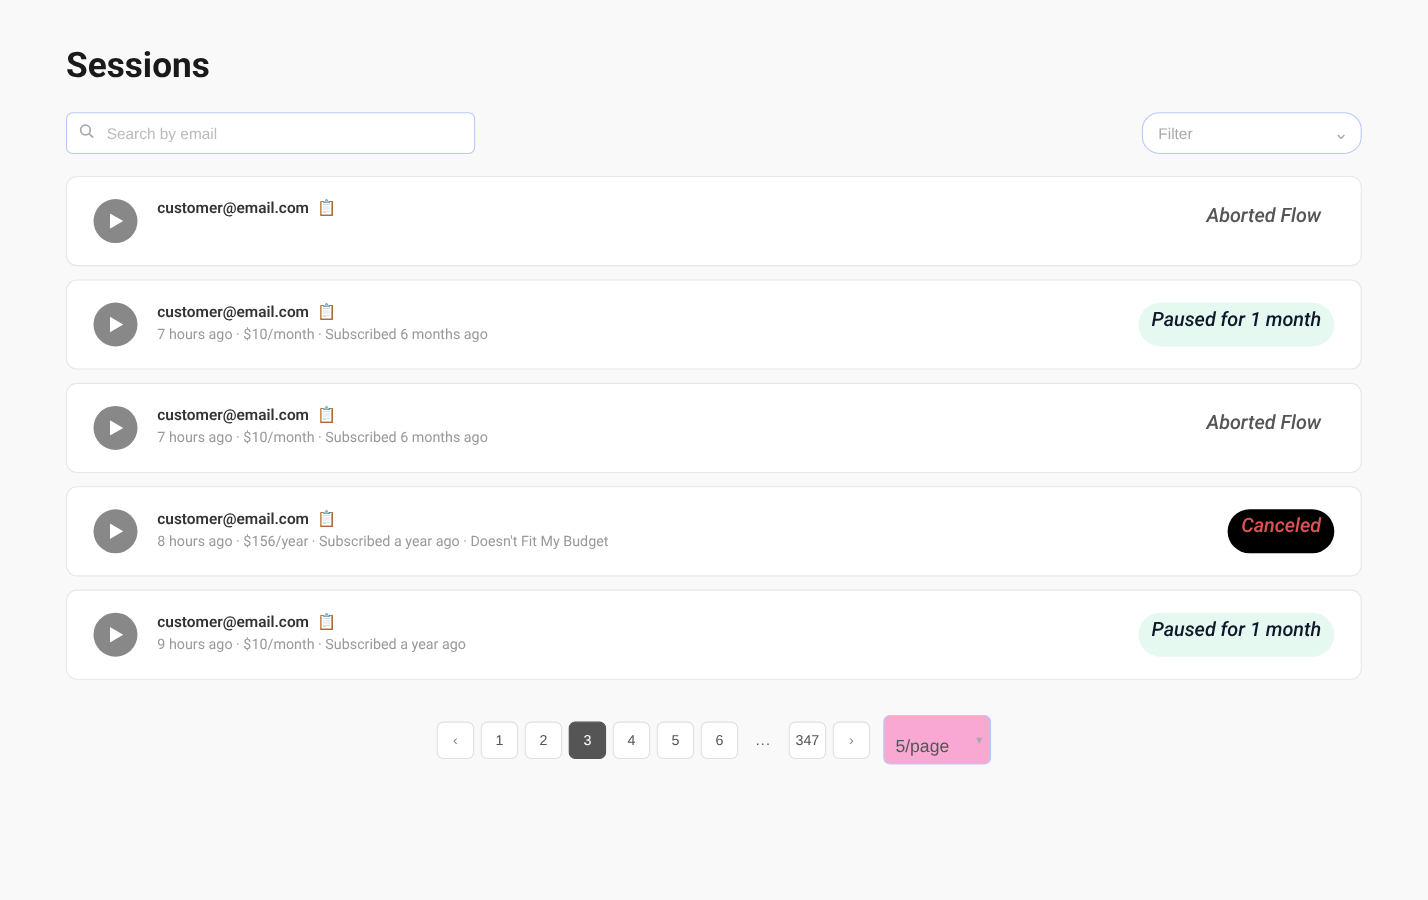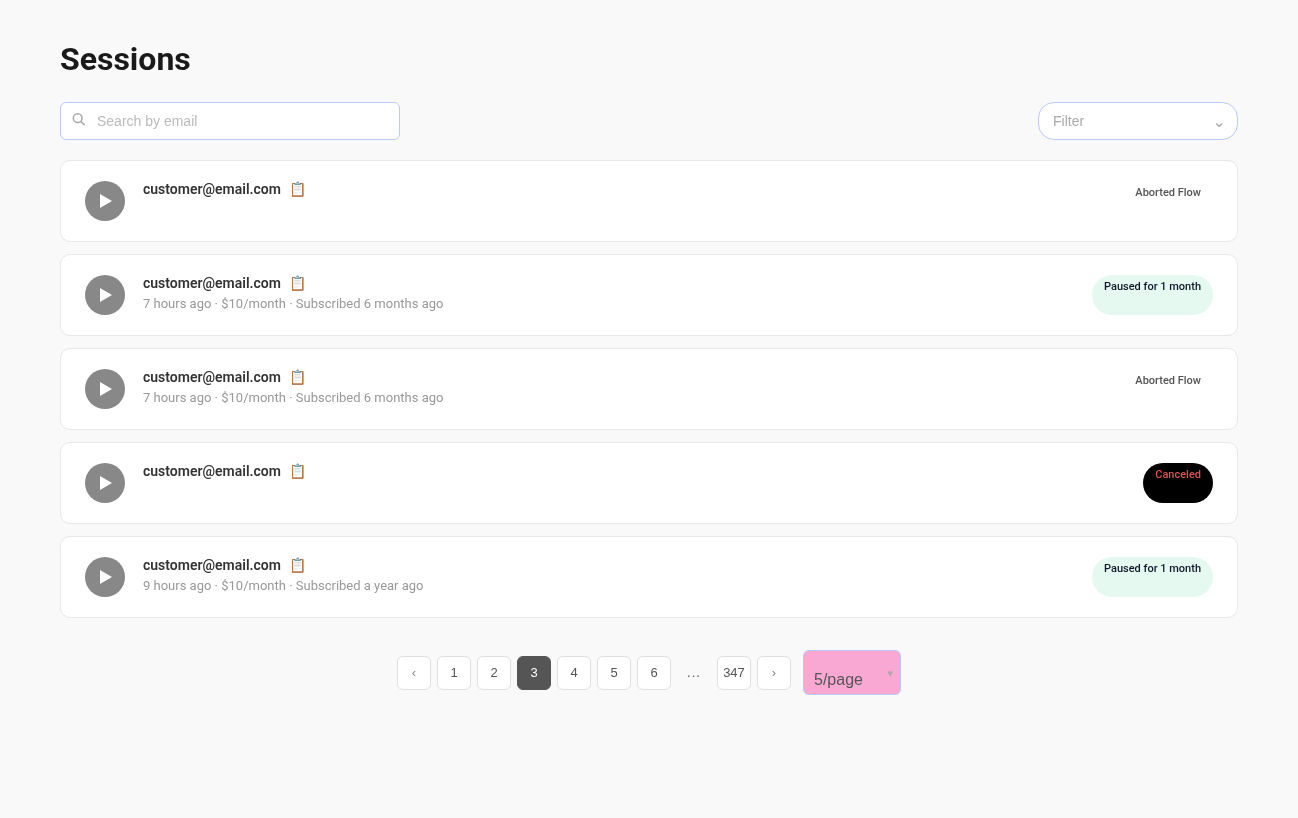--- a/index.html
+++ b/index.html
@@ -17,21 +17,21 @@
       color: #1a1a1a;
     }
     .toolbar {
       display: flex;
       justify-content: space-between;
       align-items: center;
       margin-bottom: 20px;
     }
     .search-wrapper {
       position: relative;
-      width: 340px;
+      width: 372px;
     }
     .search-icon-svg {
       position: absolute;
       left: 12px;
       top: 50%;
       transform: translateY(-50%);
       color: #aaa;
       pointer-events: none;
     }
     .search-input {
@@ -118,24 +118,25 @@
       color: #aaa;
       cursor: pointer;
       font-size: 14px;
     }
     .session-meta {
       font-size: 13px;
       color: #999;
     }
     .status-badge {
       flex-shrink: 0;
-      font-size: 11px;
+      font-size: 18px;
       font-weight: 500;
       padding: 5px 12px;
       border-radius: 20px;
+      font-style: italic;
     }
     .status-aborted {
       background: transparent;
       color: #555;
       border: none;
     }
     .status-paused {
       background: #e6f9f0;
       color: #0f172a;
       border: none;
@@ -281,20 +282,21 @@
     <button class="play-btn">
       <svg width="12" height="14" viewBox="0 0 12 14">
           <path d="M0 0L12 7L0 14V0Z" fill="white"></path>
         </svg>
     </button>
     <div class="session-info">
       <div class="email-row">
         <span class="email-text">customer@email.com</span>
         <span class="copy-icon" title="Copy">📋</span>
       </div>
+      <div class="session-meta">8 hours ago · $156/year · Subscribed a year ago · Doesn't Fit My Budget</div>
     </div>
     <span class="status-badge status-canceled">Canceled</span>
   </div>
     <div class="session-card">
     <button class="play-btn">
       <svg width="12" height="14" viewBox="0 0 12 14">
           <path d="M0 0L12 7L0 14V0Z" fill="white"></path>
         </svg>
     </button>
     <div class="session-info">

